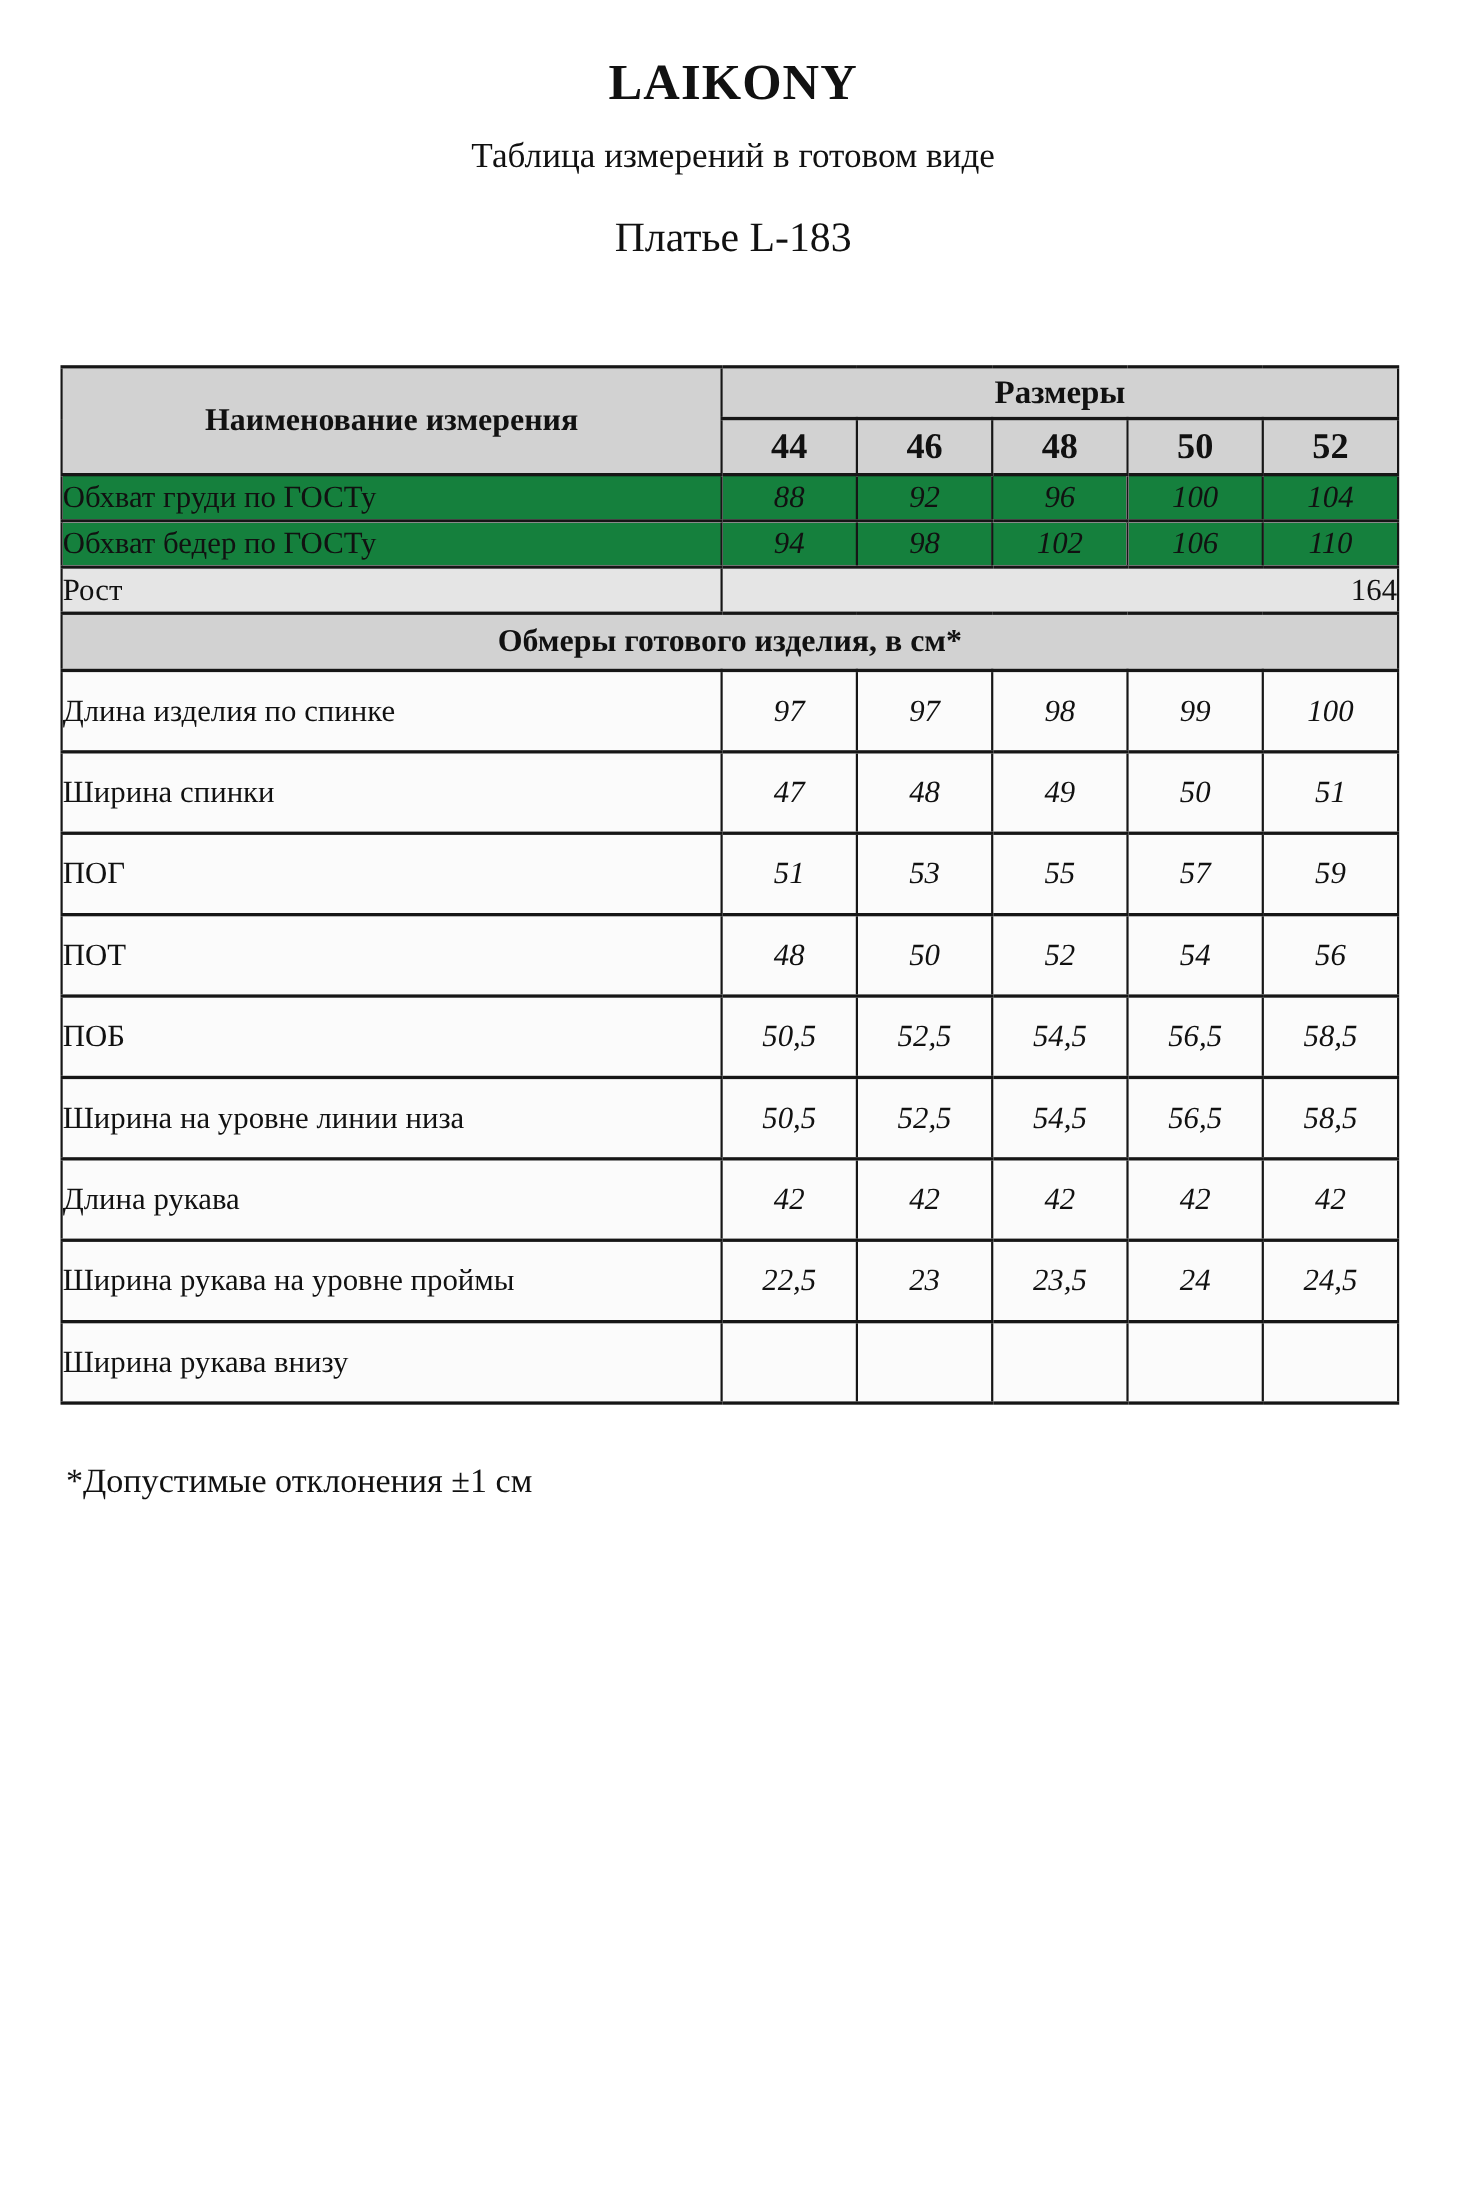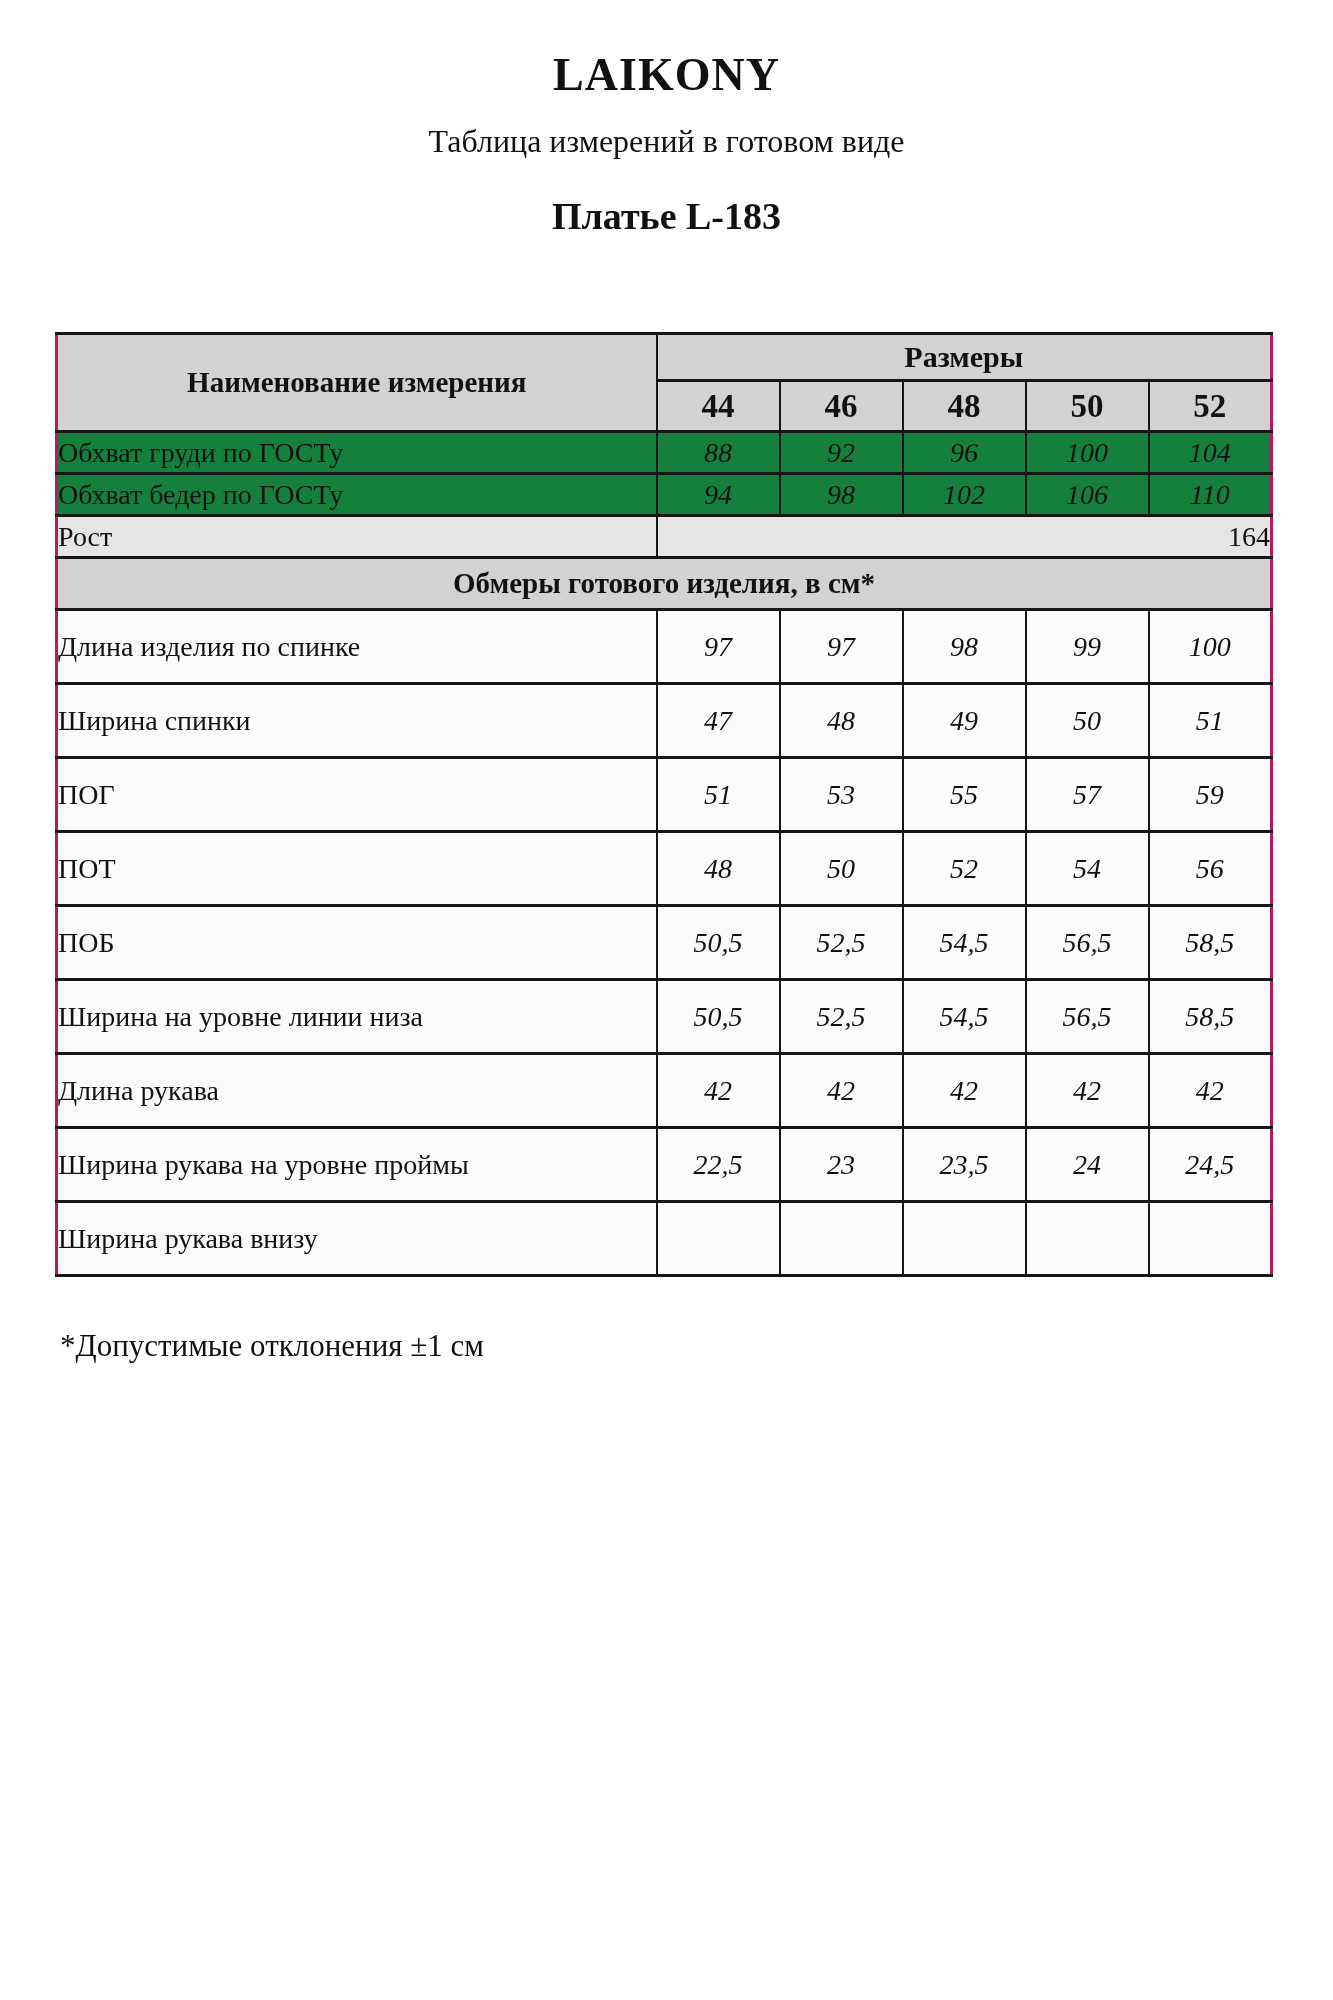--- a/index.html
+++ b/index.html
@@ -25,30 +25,30 @@
     line-height: 1.1;
   }
   .subtitle {
     margin-top: 22px;
     font-size: 32px;
     font-weight: normal;
   }
   .product-title {
     margin-top: 34px;
     font-size: 38px;
-    font-weight: bold;
+    font-weight: normal;
   }
   table.size-table {
     position: absolute;
     left: 55px;
     top: 332px;
     width: 1215px;
     border-collapse: collapse;
     table-layout: fixed;
-    border: 3px solid #be185d;
+    border: 1px solid #be185d;
     font-size: 28px;
   }
   table.size-table td, table.size-table th {
     border-left: 2px solid #161616;
     border-right: 2px solid #161616;
     border-top: 3px solid #161616;
     border-bottom: 3px solid #161616;
     padding: 0;
     vertical-align: middle;
     overflow: hidden;

